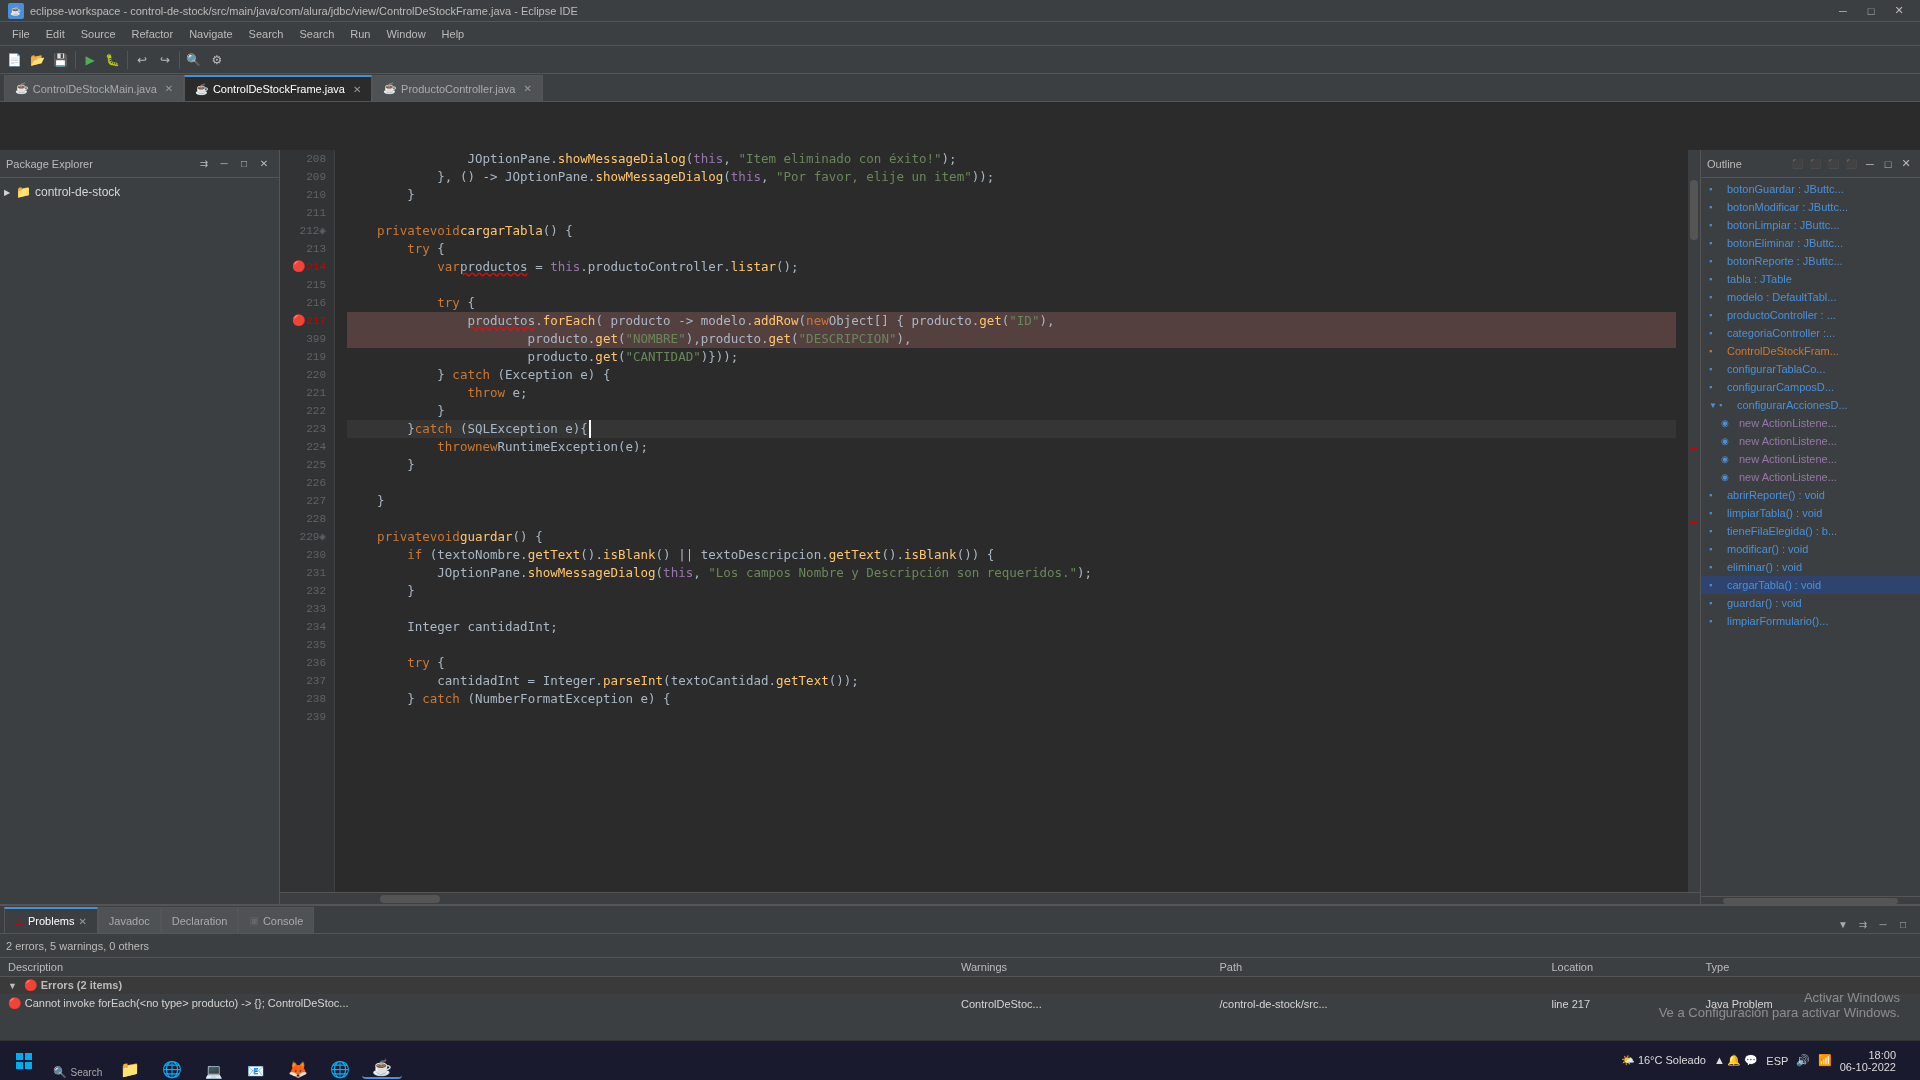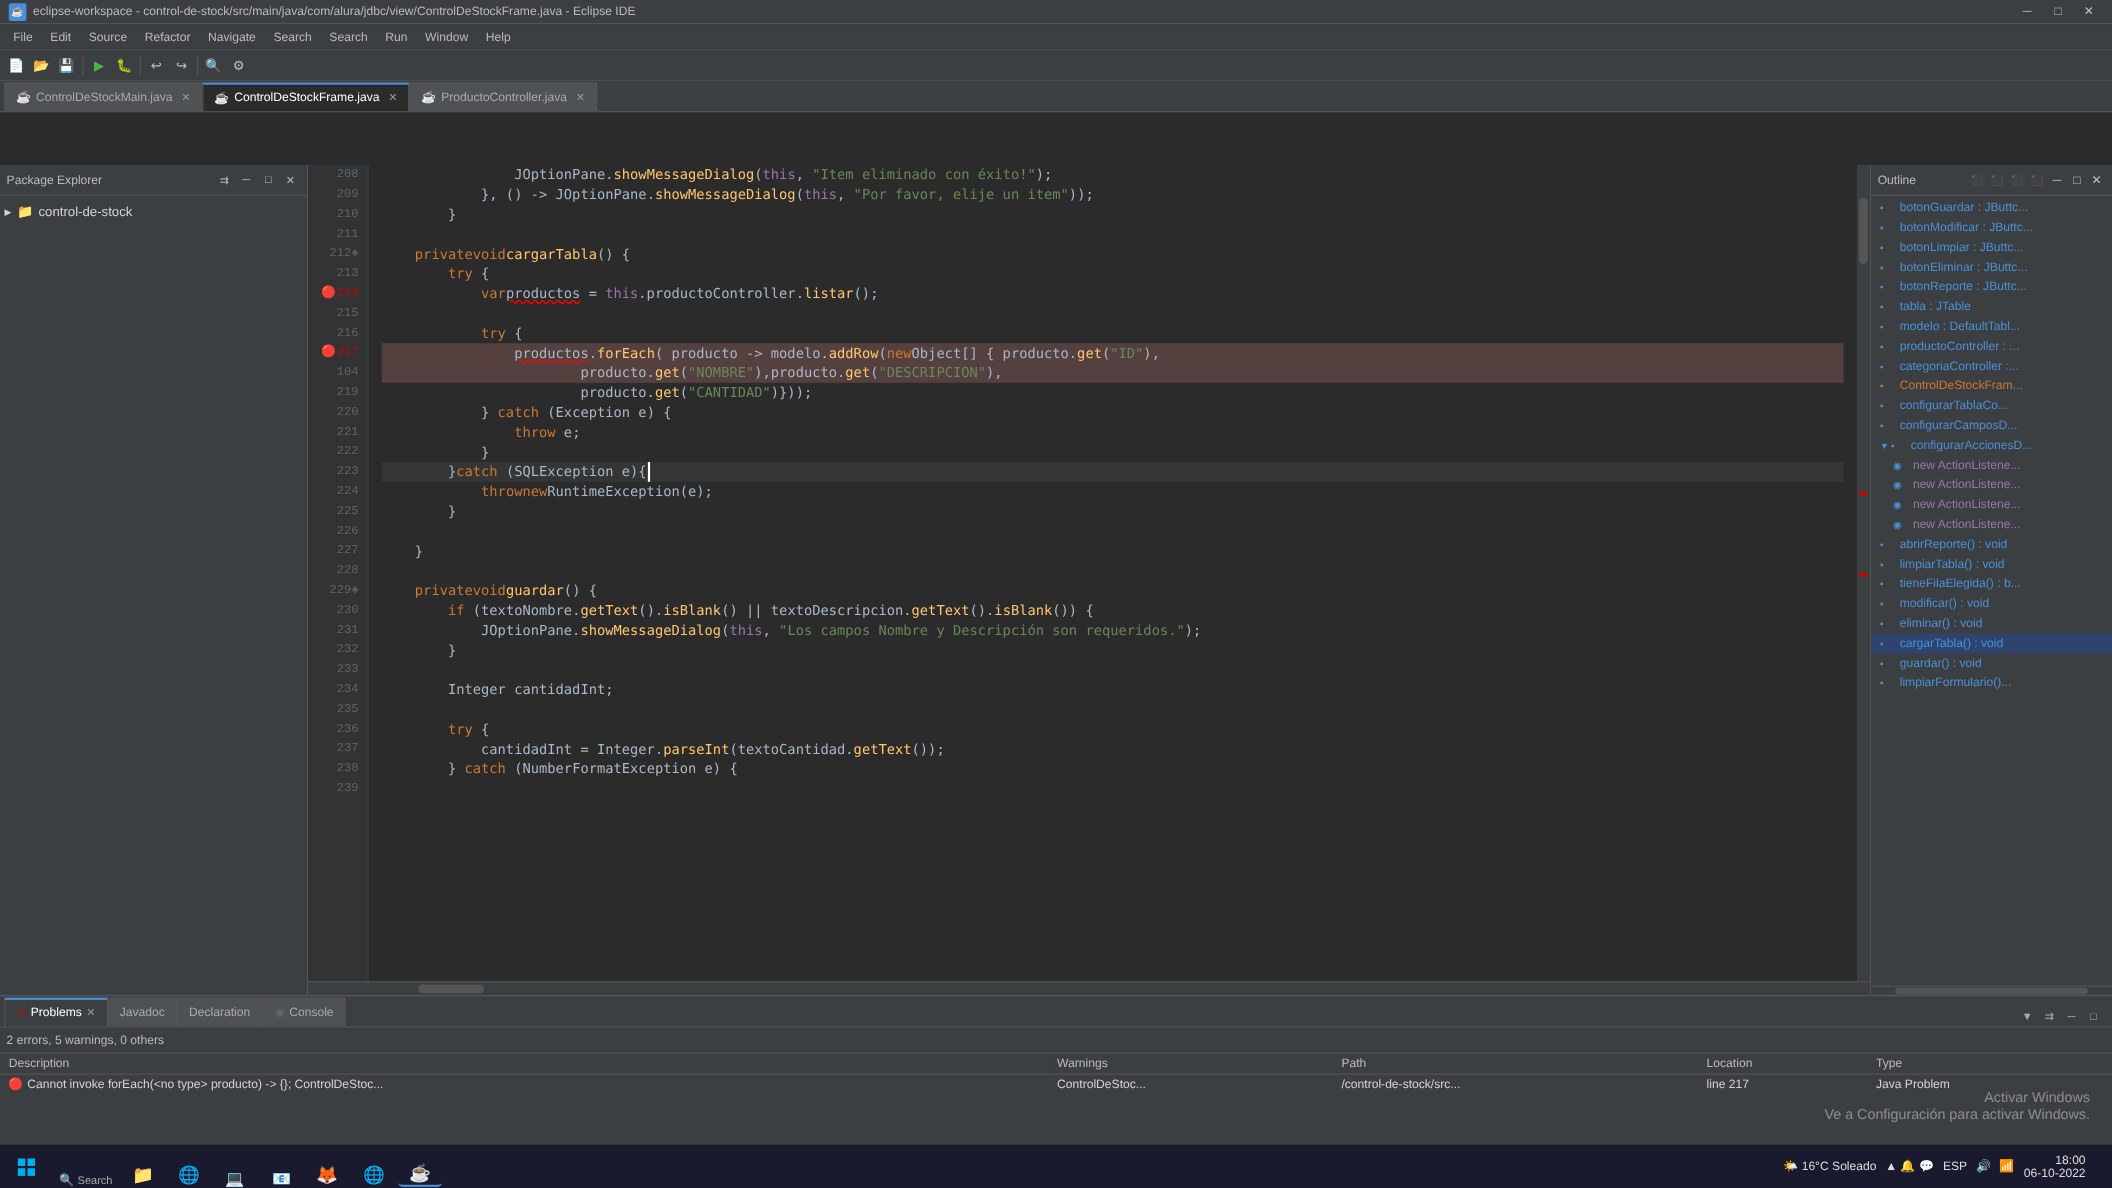--- a/index.html
+++ b/index.html
@@ -181,21 +181,21 @@
         <div class="line-number">208</div>
         <div class="line-number">209</div>
         <div class="line-number">210</div>
         <div class="line-number">211</div>
         <div class="line-number">212◈</div>
         <div class="line-number">213</div>
         <div class="line-number error-line">🔴214</div>
         <div class="line-number">215</div>
         <div class="line-number">216</div>
         <div class="line-number error-line">🔴217</div>
-        <div class="line-number">104</div>
+        <div class="line-number">399</div>
         <div class="line-number">219</div>
         <div class="line-number">220</div>
         <div class="line-number">221</div>
         <div class="line-number">222</div>
         <div class="line-number">223</div>
         <div class="line-number">224</div>
         <div class="line-number">225</div>
         <div class="line-number">226</div>
         <div class="line-number">227</div>
         <div class="line-number">228</div>
@@ -416,20 +416,27 @@
       <thead>
         <tr>
           <th>Description</th>
           <th>Warnings</th>
           <th>Path</th>
           <th>Location</th>
           <th>Type</th>
         </tr>
       </thead>
       <tbody>
+        <tr class="section-row">
+          <td colspan="5">
+            <span class="expand-arrow">▼</span>
+            <span class="error-icon">🔴</span>
+            <span>Errors (2 items)</span>
+          </td>
+        </tr>
         <tr>
           <td>
             <span class="error-icon">🔴</span>
             <span>Cannot invoke forEach(&lt;no type&gt; producto) -&gt; {}; ControlDeStoc...</span>
           </td>
           <td>ControlDeStoc...</td>
           <td>/control-de-stock/src...</td>
           <td>line 217</td>
           <td>Java Problem</td>
         </tr>

